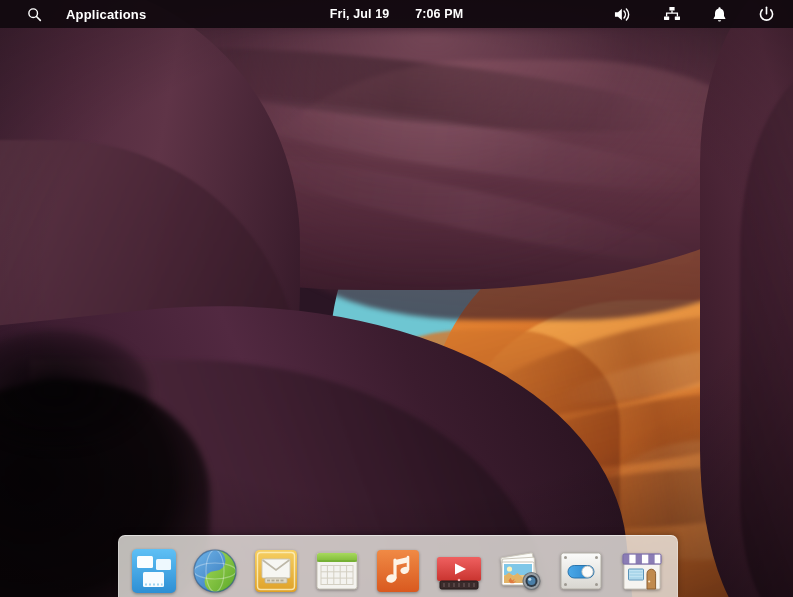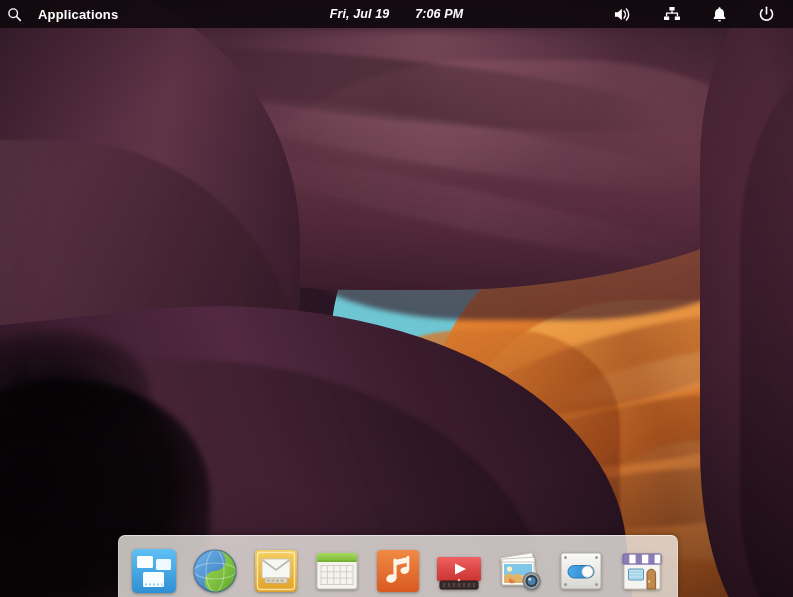--- a/index.html
+++ b/index.html
@@ -157,27 +157,26 @@
   }
 
   
   #panel {
     position:absolute; left:0; top:0; width:793px; height:28px;
     background:rgba(16,9,14,0.92);
     display:flex; align-items:center;
     color:#fff; font-size:12.5px; font-weight:bold;
     z-index:50;
   }
-  .panel-left { display:flex; align-items:center; gap:16px; padding-left:7px; }
+  .panel-left { display:flex; align-items:center; gap:24px; padding-left:27px; }
   .panel-left .lbl { letter-spacing:.2px; font-size:13px; }
   .panel-center {
     position:absolute; left:0; right:0; top:0; height:28px;
     display:flex; align-items:center; justify-content:center; gap:26px;
     pointer-events:none;
-    font-style:italic;
   }
   .panel-center span { pointer-events:auto; font-size:12.5px; letter-spacing:.1px; }
   .panel-right {
     margin-left:auto; display:flex; align-items:center; gap:31px; padding-right:18px;
   }
   .pi { display:flex; align-items:center; justify-content:center; cursor:default; }
   .pi svg { display:block; }
 
   
   #dock {

